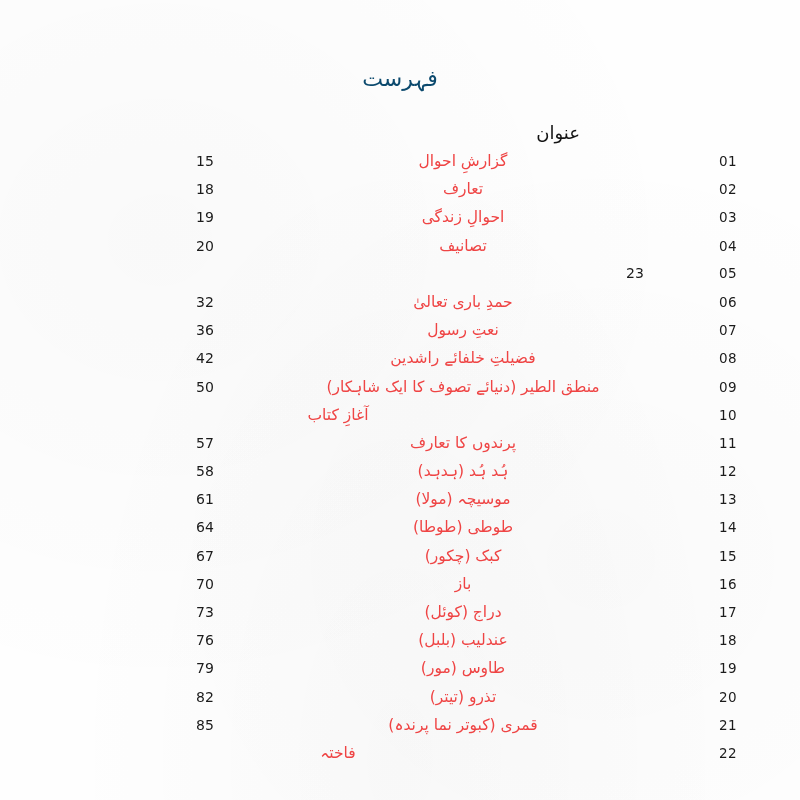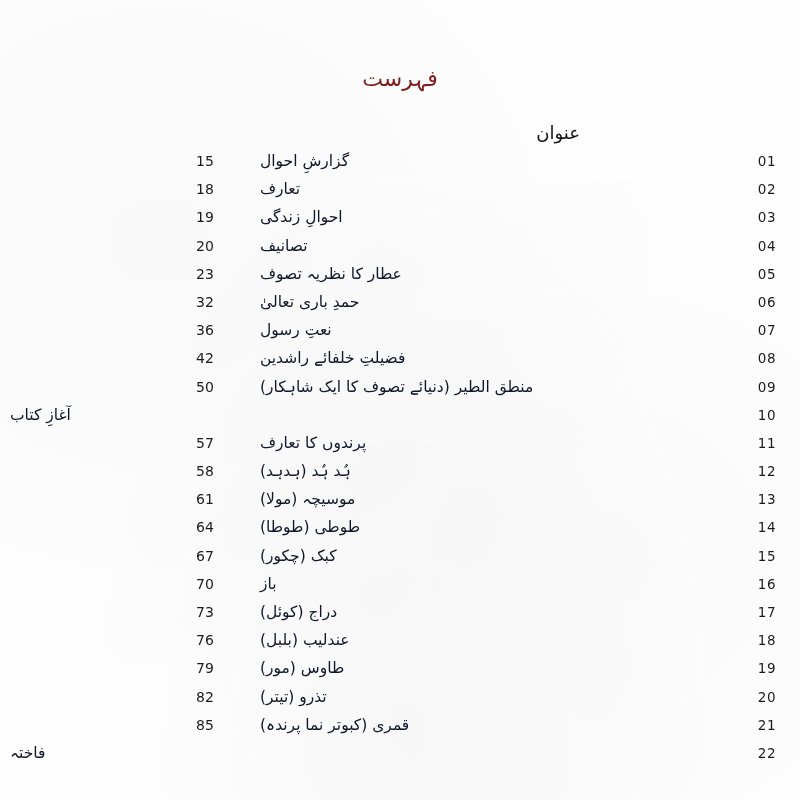--- a/index.html
+++ b/index.html
@@ -32,21 +32,21 @@
     pointer-events: none;
   }
   .doc-title {
     position: absolute;
     top: 66px;
     left: 0;
     right: 0;
     text-align: center;
     font-size: 22px;
     letter-spacing: 2px;
-    color: #7f1d1d;
+    color: #0c4a6e;
     font-family: "DejaVu Sans", sans-serif;
   }
   .col-head {
     position: absolute;
     top: 122px;
     right: 0;
     width: 800px;
     text-align: right;
     padding-right: 220px;
     box-sizing: border-box;
@@ -64,36 +64,36 @@
     display: flex;
     flex-direction: row;
     align-items: baseline;
     height: 28.2px;
     font-size: 15px;
     color: #131313;
   }
   
   .num {
     width: 120px;
-    text-align: right;
+    text-align: center;
     padding-right: 24px;
     box-sizing: border-box;
     font-size: 13.5px;
     letter-spacing: 0.5px;
     color: #1b1b1b;
     direction: ltr;
     unicode-bidi: isolate;
   }
   .title {
     flex: 1;
-    text-align: left;
+    text-align: center;
     padding-right: 14px;
     padding-left: 10px;
     font-size: 15.5px;
-    color: #0f172a;
+    color: #ef4444;
     white-space: nowrap;
   }
   .page-no {
     width: 250px;
     text-align: left;
     padding-left: 196px;
     box-sizing: border-box;
     font-size: 14px;
     color: #1b1b1b;
     direction: ltr;
@@ -126,21 +126,20 @@
         <span class="title">احوالِ زندگی</span>
         <span class="page-no">19</span>
       </div>
       <div class="toc-row">
         <span class="num">04</span>
         <span class="title">تصانیف</span>
         <span class="page-no">20</span>
       </div>
       <div class="toc-row">
         <span class="num">05</span>
-        <span class="title">عطار کا نظریہ تصوف</span>
         <span class="page-no">23</span>
       </div>
       <div class="toc-row">
         <span class="num">06</span>
         <span class="title">حمدِ باری تعالیٰ</span>
         <span class="page-no">32</span>
       </div>
       <div class="toc-row">
         <span class="num">07</span>
         <span class="title">نعتِ رسول</span>

